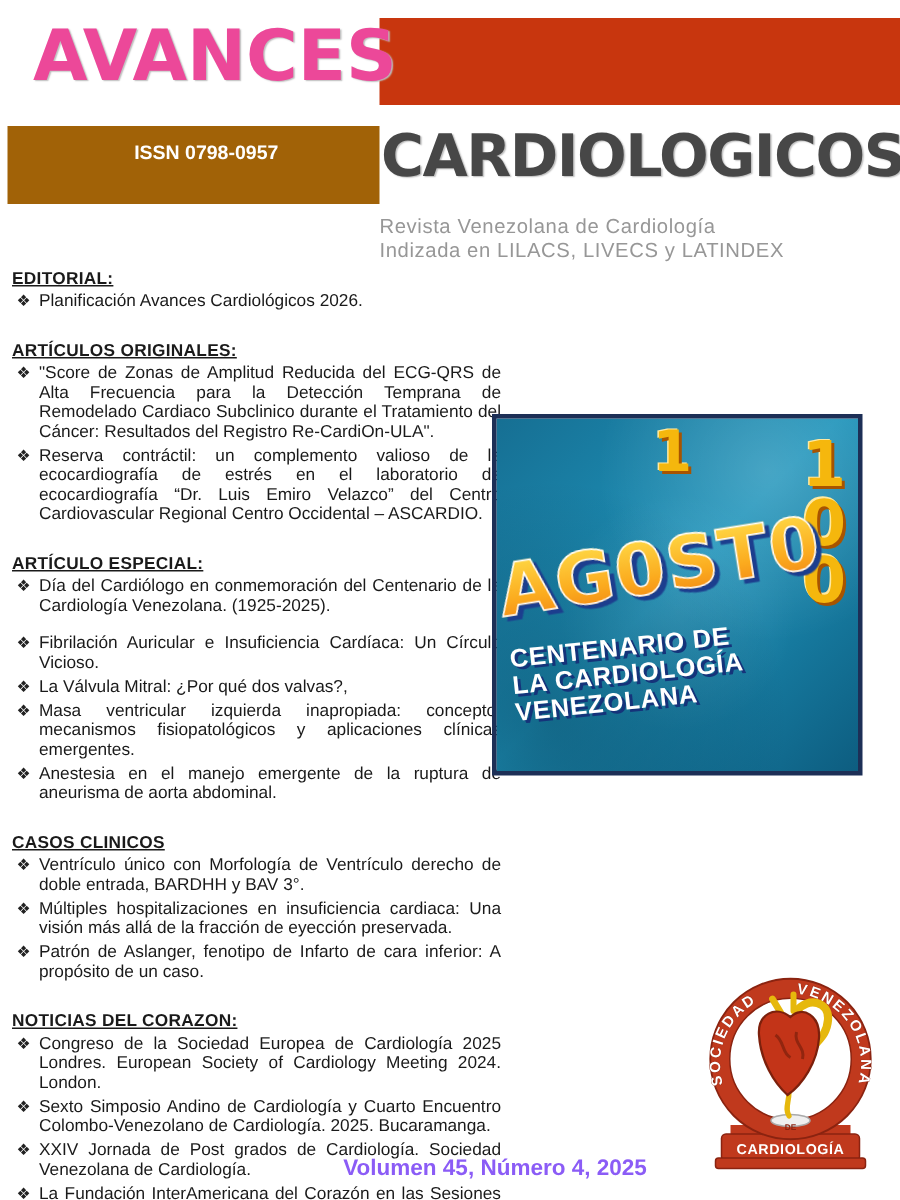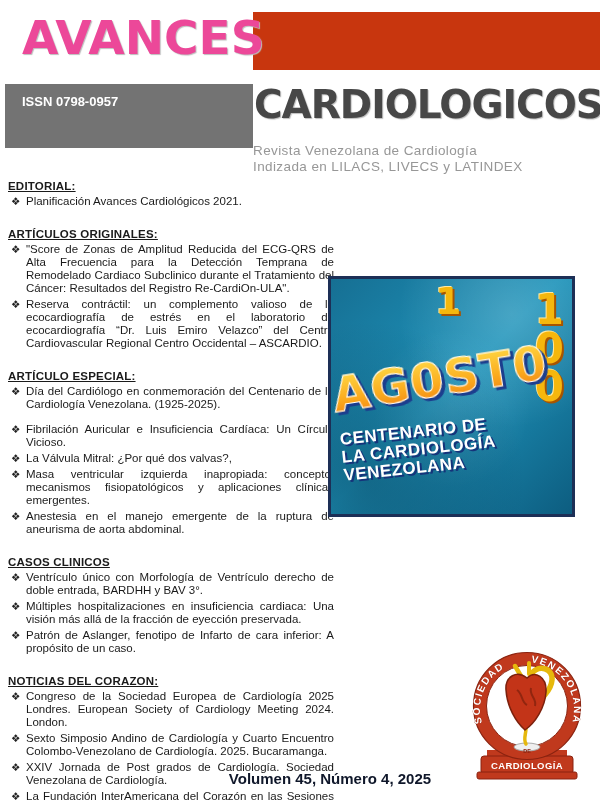--- a/index.html
+++ b/index.html
@@ -7,21 +7,21 @@
     width:600px;height:800px;position:relative;background:#ffffff;
     font-family:"Liberation Sans",sans-serif;color:#1a1a1a;overflow:hidden;
   }
   
   .redbar-top{position:absolute;left:253px;top:12px;width:347px;height:58px;background:#c8360e;}
   .title-avances{
     position:absolute;left:22px;top:10px;width:235px;
     font-family:"DejaVu Sans",sans-serif;font-weight:bold;font-size:47px;
     color:#ec4899;letter-spacing:0px;text-shadow:1px 1px 1px #bdbdbd;white-space:nowrap;
   }
-  .redbar-issn{position:absolute;left:5px;top:84px;width:248px;height:64px;background:#737373;}
+  .redbar-issn{position:absolute;left:5px;top:84px;width:248px;height:52px;background:#a16207;text-align:center;}
   .issn-text{padding:9px 0 0 17px;color:#ffffff;font-weight:bold;font-size:13px;line-height:1.35;}
   .title-cardio{
     position:absolute;left:254px;top:82px;width:376px;
     font-family:"DejaVu Sans",sans-serif;font-weight:bold;font-size:39px;
     color:#474747;text-shadow:1px 1px 1px #bdbdbd;white-space:nowrap;letter-spacing:-1px;
   }
   .subtitle{
     position:absolute;left:253px;top:143px;width:347px;text-align:left;
     color:#979797;font-size:13.5px;line-height:1.18;letter-spacing:0.4px;
   }
@@ -66,21 +66,21 @@
   }
   .centenario{
     position:absolute;left:8px;top:152px;transform:rotate(-6deg);transform-origin:left top;
     color:#ffffff;font-weight:bold;font-size:17px;line-height:1.07;letter-spacing:0.5px;
     text-shadow:2px 2px 0 #15337a;white-space:nowrap;
   }
   
   .logo{position:absolute;left:466px;top:650px;width:122px;height:134px;}
   .footer-line{
     position:absolute;left:120px;top:770px;width:420px;text-align:center;
-    font-weight:bold;font-size:15px;color:#0f172a;
+    font-weight:bold;font-size:15px;color:#8b5cf6;
   }
 </style>
 </head>
 <body>
 
 <div>
   <div class="redbar-top"></div>
   <div class="title-avances">AVANCES</div>
 
   <div class="redbar-issn">
@@ -95,21 +95,21 @@
     <div>Indizada en LILACS, LIVECS y LATINDEX</div>
   </div>
 </div>
 
 <div class="toc">
 
   <div class="section">
     <div class="section-heading">EDITORIAL:</div>
     <div class="item">
       <span class="bullet">❖</span>
-      <span class="item-text">Planificación Avances Cardiológicos 2021.</span>
+      <span class="item-text">Planificación Avances Cardiológicos 2026.</span>
     </div>
   </div>
 
   <div class="section">
     <div class="section-heading">ARTÍCULOS ORIGINALES:</div>
     <div class="item">
       <span class="bullet">❖</span>
       <span class="item-text">"Score de Zonas de Amplitud Reducida del ECG-QRS de Alta Frecuencia para la Detección Temprana de Remodelado Cardiaco Subclinico durante el Tratamiento del Cáncer: Resultados del Registro Re-CardiOn-ULA".</span>
     </div>
     <div class="item">

